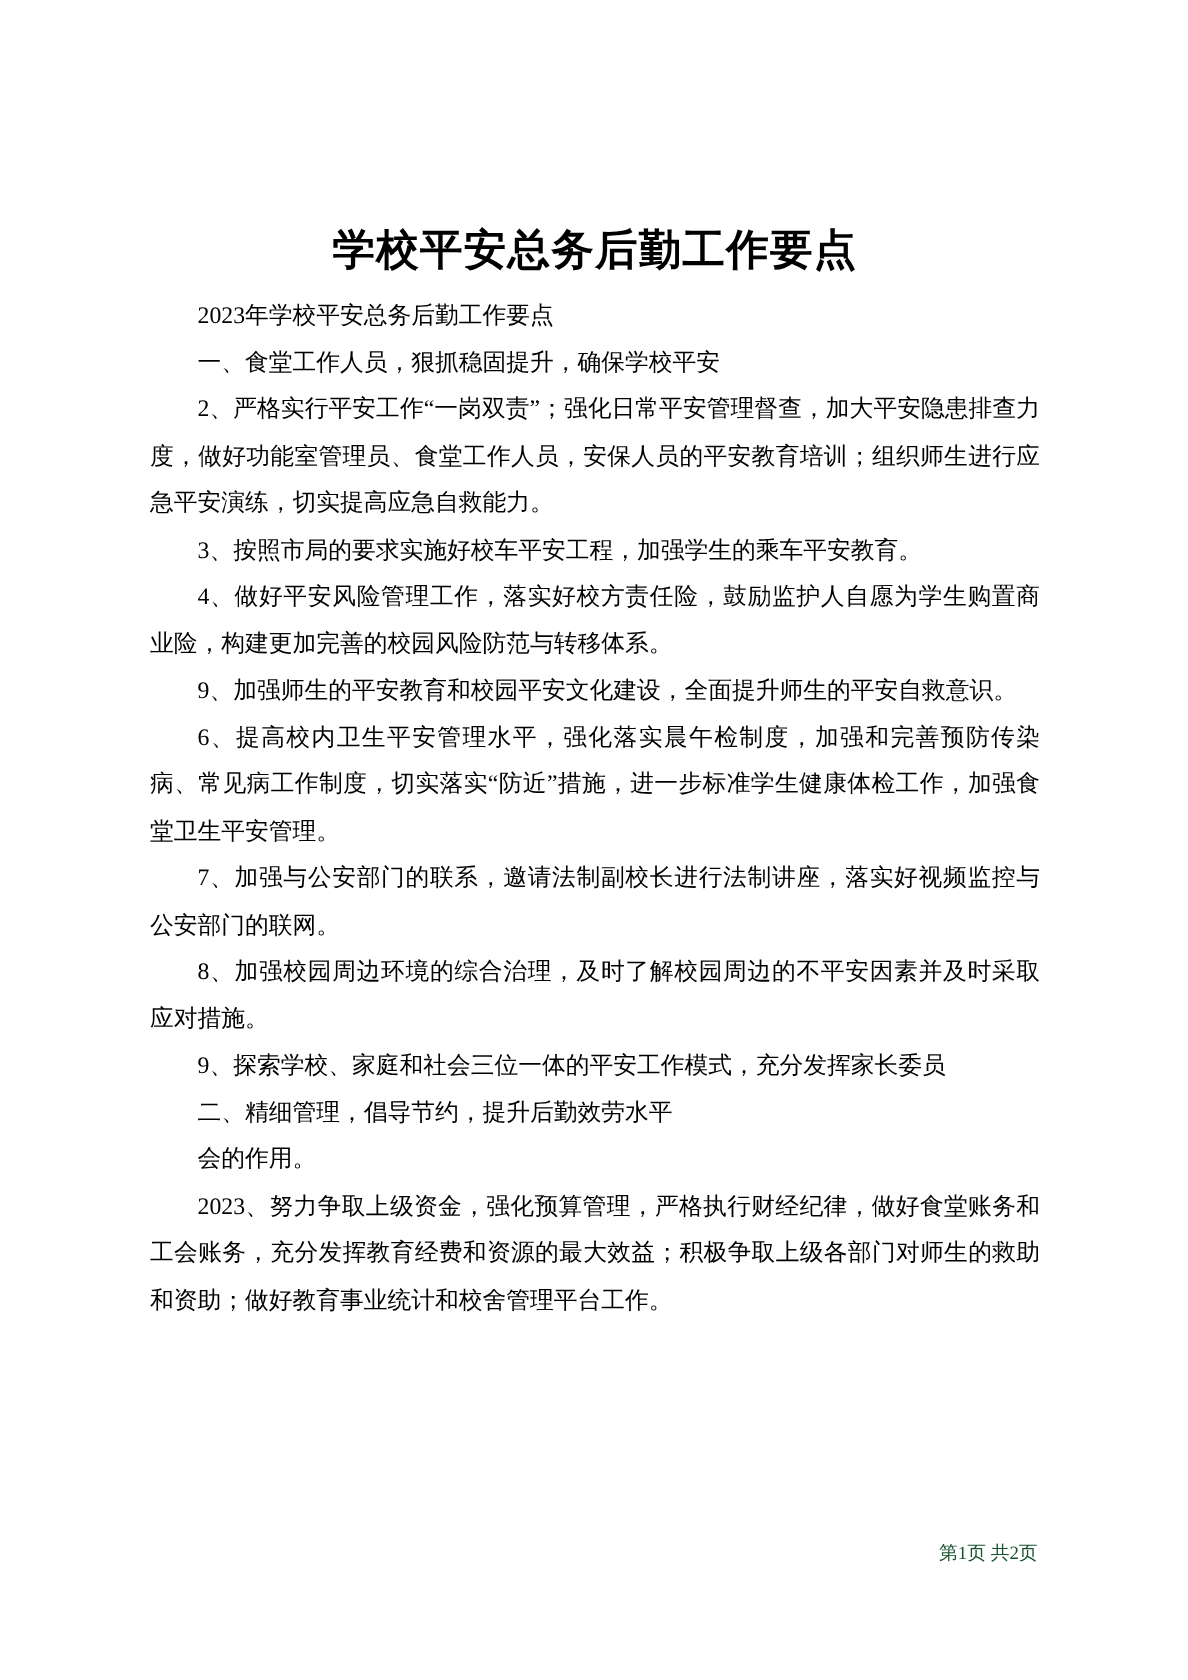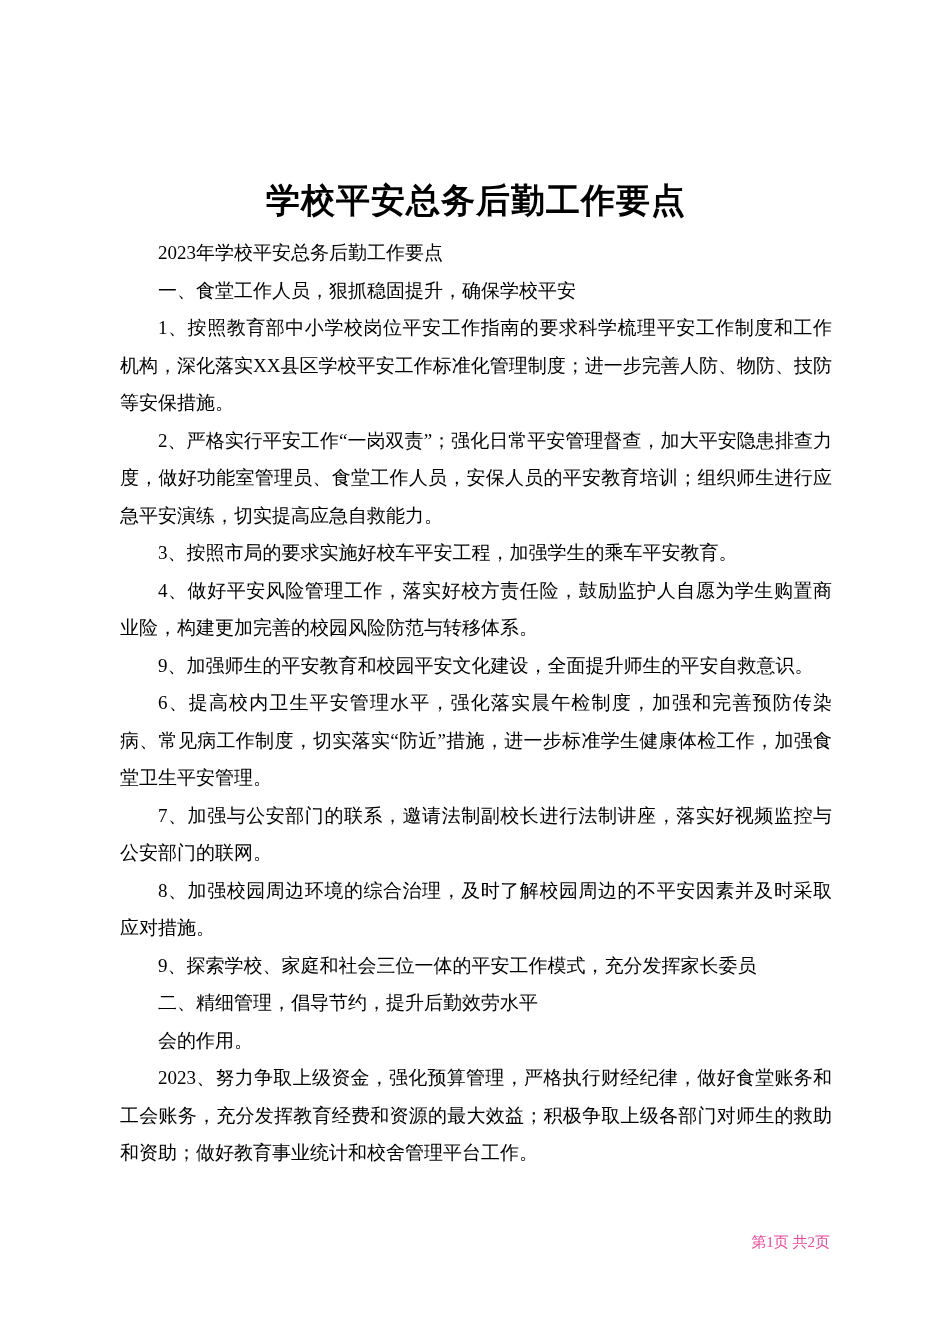--- a/index.html
+++ b/index.html
@@ -29,32 +29,31 @@
     line-height: 37.5px;
     text-align: justify;
     text-indent: 2em;
     word-break: break-all;
   }
   .footer {
     position: absolute;
     right: 120px;
     bottom: 92px;
     font-size: 15px;
-    color: #ec4899;
+    color: #14532d;
   }
 </style>
 </head>
 <body>
 
 <div class="page">
   <h1 class="title">学校平安总务后勤工作要点</h1>
 
   <p class="para">2023年学校平安总务后勤工作要点</p>
   <p class="para">一、食堂工作人员，狠抓稳固提升，确保学校平安</p>
-  <p class="para">1、按照教育部中小学校岗位平安工作指南的要求科学梳理平安工作制度和工作机构，深化落实XX县区学校平安工作标准化管理制度；进一步完善人防、物防、技防等安保措施。</p>
   <p class="para">2、严格实行平安工作“一岗双责”；强化日常平安管理督查，加大平安隐患排查力度，做好功能室管理员、食堂工作人员，安保人员的平安教育培训；组织师生进行应急平安演练，切实提高应急自救能力。</p>
   <p class="para">3、按照市局的要求实施好校车平安工程，加强学生的乘车平安教育。</p>
   <p class="para">4、做好平安风险管理工作，落实好校方责任险，鼓励监护人自愿为学生购置商业险，构建更加完善的校园风险防范与转移体系。</p>
   <p class="para">9、加强师生的平安教育和校园平安文化建设，全面提升师生的平安自救意识。</p>
   <p class="para">6、提高校内卫生平安管理水平，强化落实晨午检制度，加强和完善预防传染病、常见病工作制度，切实落实“防近”措施，进一步标准学生健康体检工作，加强食堂卫生平安管理。</p>
   <p class="para">7、加强与公安部门的联系，邀请法制副校长进行法制讲座，落实好视频监控与公安部门的联网。</p>
   <p class="para">8、加强校园周边环境的综合治理，及时了解校园周边的不平安因素并及时采取应对措施。</p>
   <p class="para">9、探索学校、家庭和社会三位一体的平安工作模式，充分发挥家长委员</p>
   <p class="para">二、精细管理，倡导节约，提升后勤效劳水平</p>
   <p class="para">会的作用。</p>

